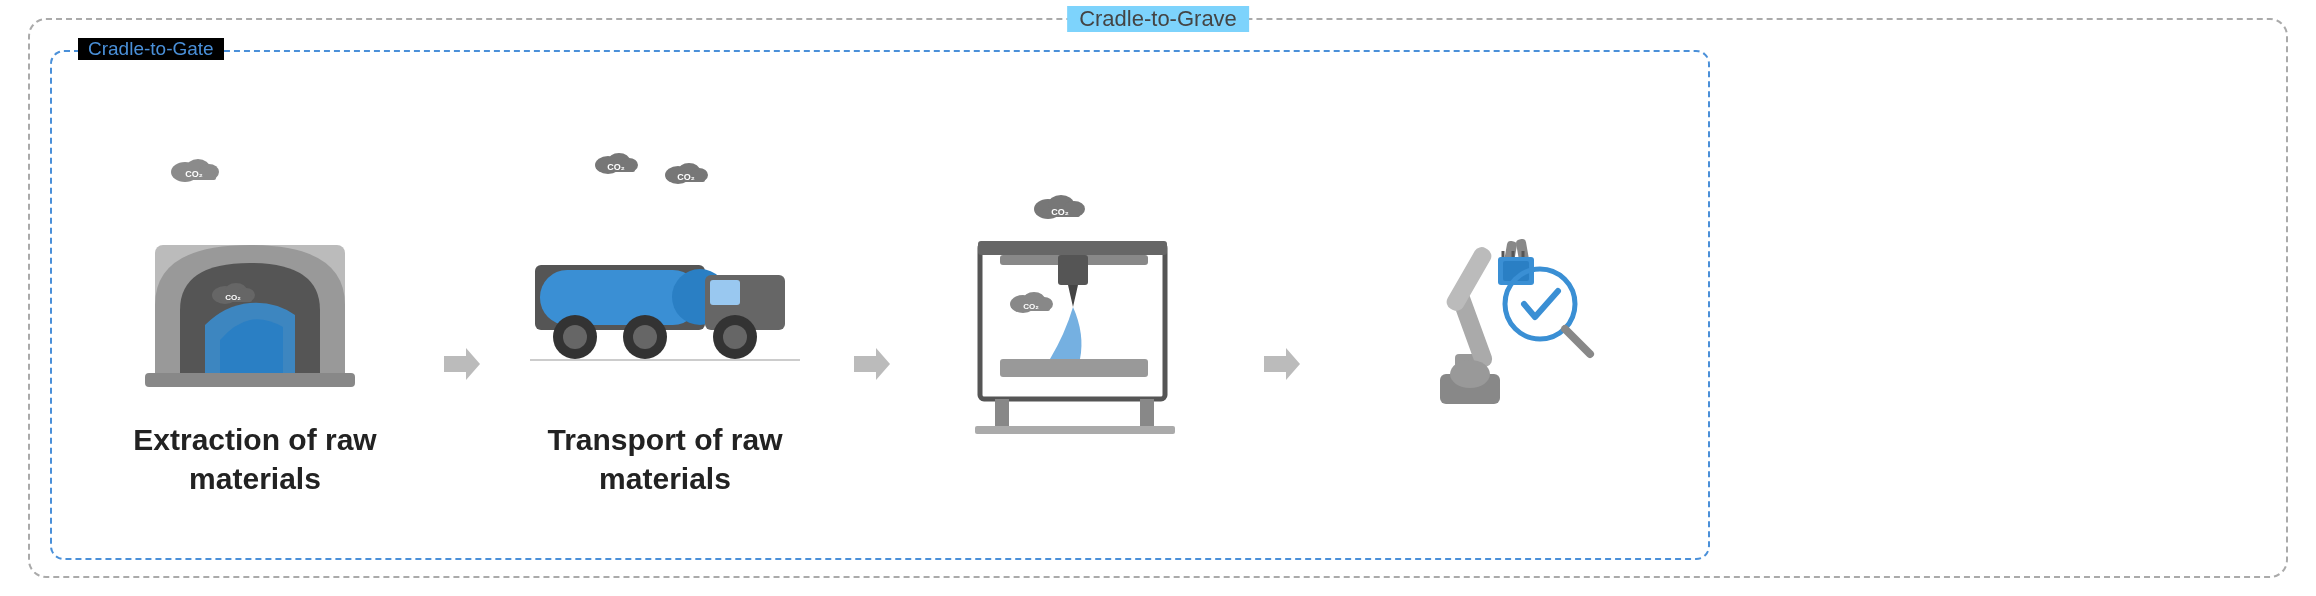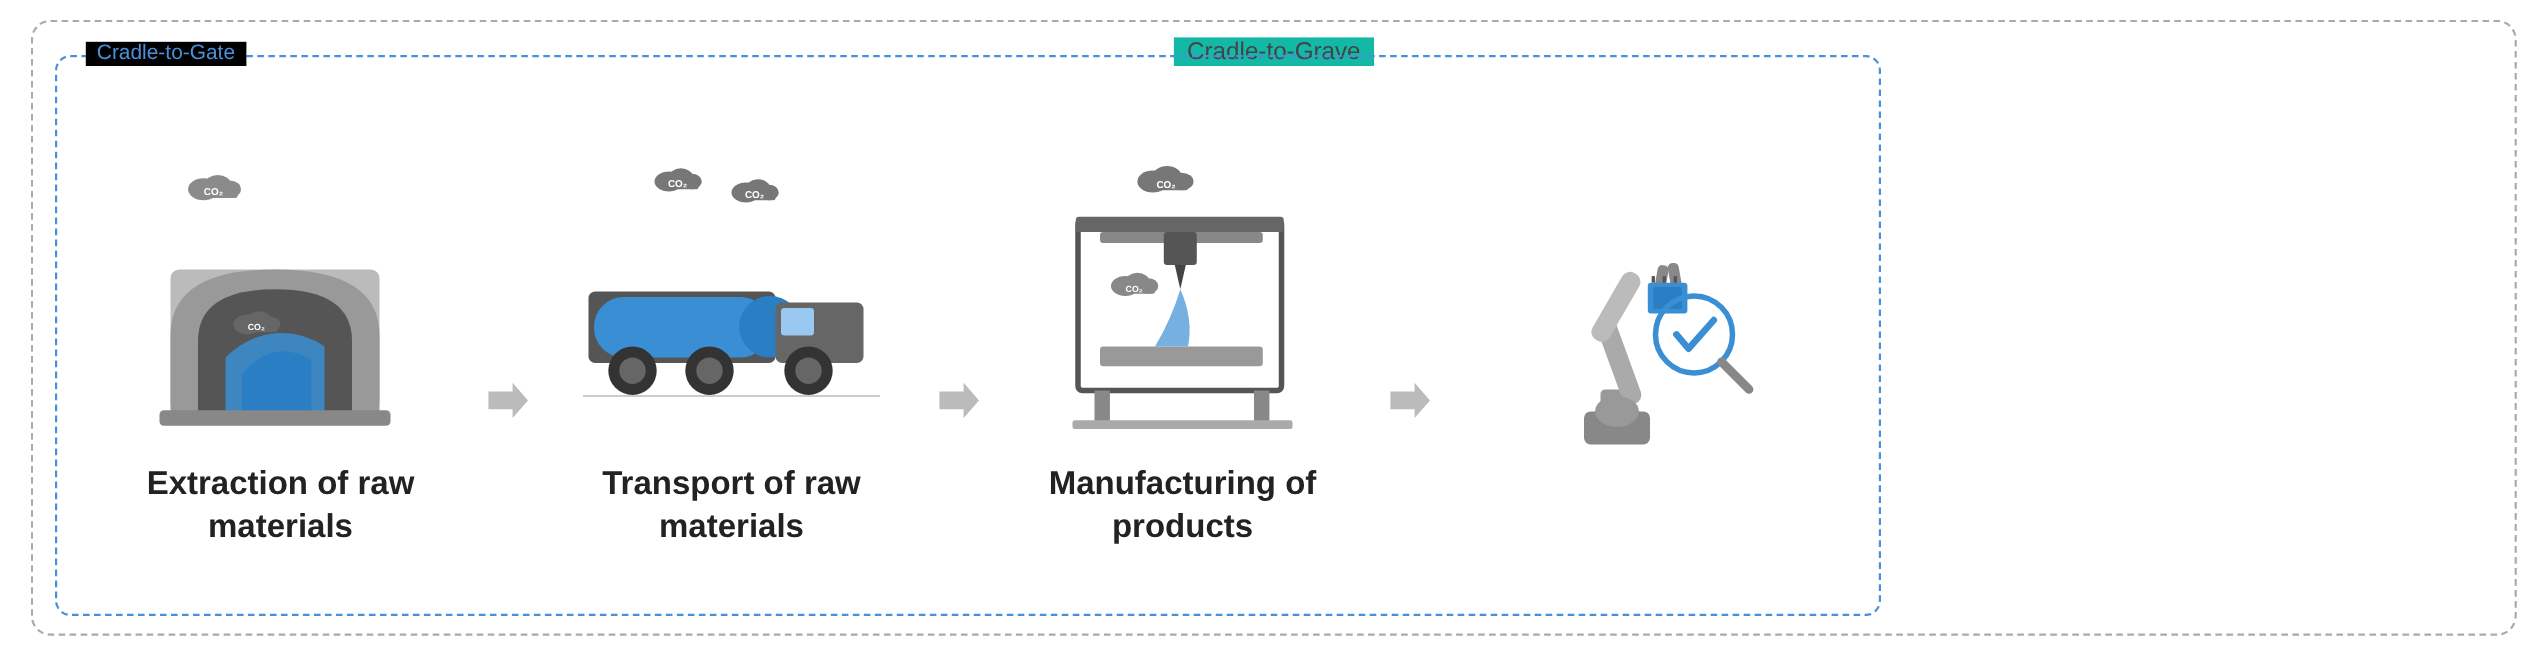--- a/index.html
+++ b/index.html
@@ -20,26 +20,25 @@
       border: 2px dashed #aaa;
       border-radius: 18px;
       padding: 20px;
     }
 
     .cradle-grave-label {
       position: absolute;
       top: -14px;
       left: 50%;
       transform: translateX(-50%);
-      background: #14b8a6;
+      background: #7dd3fc;
       padding: 0 12px;
       font-size: 22px;
       color: #444;
       white-space: nowrap;
-      margin-top: 28px;
     }
 
     .inner-container {
       position: relative;
       border: 2px dashed #4a90d9;
       border-radius: 14px;
       padding: 18px 18px 0 18px;
       width: 1660px;
       height: 510px;
       float: left;
@@ -247,21 +246,20 @@
               <ellipse cx="39" cy="20" rx="9" ry="7" fill="#888"></ellipse>
               <rect x="13" y="20" width="32" height="7" fill="#888" rx="2"></rect>
               <text x="26" y="25" font-size="8" fill="white" text-anchor="middle" font-weight="bold">CO₂</text>
             </g>
 
             <rect x="45" y="210" width="14" height="30" fill="#888"></rect>
             <rect x="190" y="210" width="14" height="30" fill="#888"></rect>
             <rect x="25" y="237" width="200" height="8" rx="2" fill="#aaa"></rect>
           </svg>
         </div>
-        <div class="stage-label">Manufacturing of<br>products</div>
       </div>
 
       <div class="arrow">
         <svg viewBox="0 0 40 40">
             <polygon points="4,12 26,12 26,4 40,20 26,36 26,28 4,28" fill="#bbb"></polygon>
           </svg>
       </div>
 
       <div class="stage">
         <div class="stage-icon">

